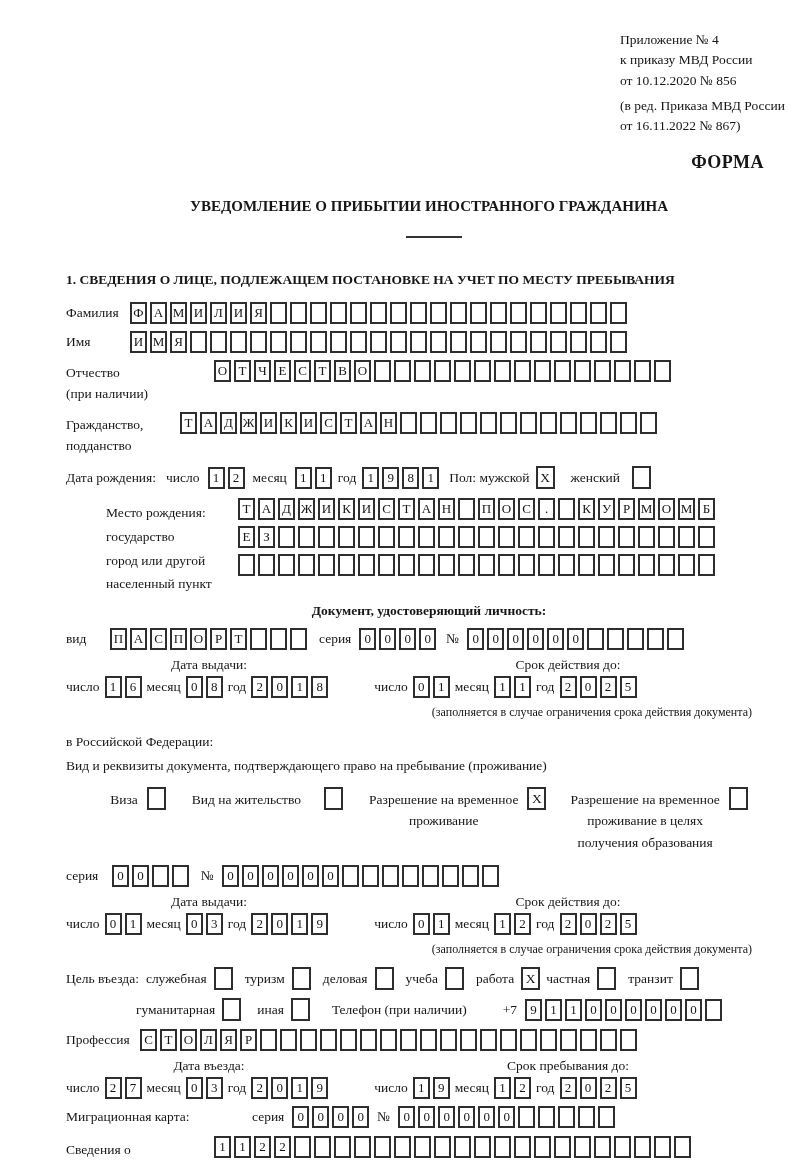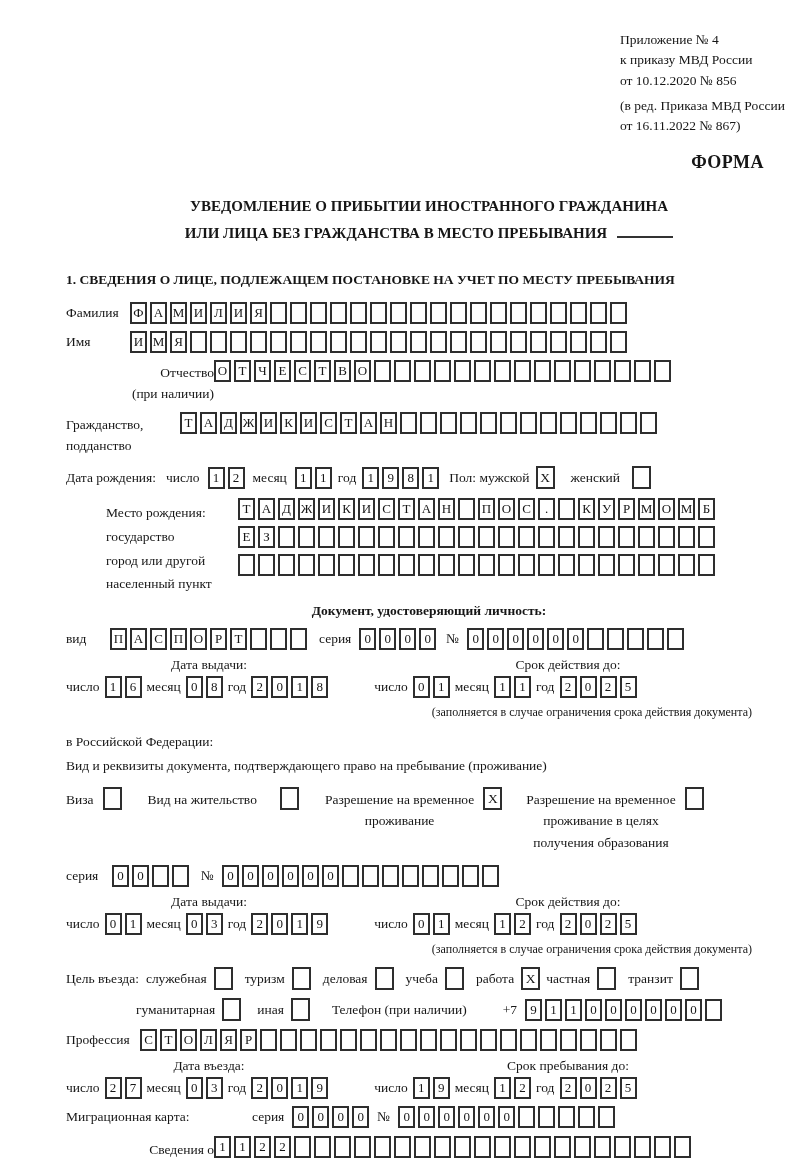--- a/index.html
+++ b/index.html
@@ -25,35 +25,35 @@
   .rowc { display:flex; align-items:center; margin-bottom:7px; }
   .lbl { padding-top:3px; }
   .lblblock { line-height:1.55; padding-top:3px; }
   .cells { display:flex; gap:3px; flex-wrap:nowrap; }
   .cell { width:17px; height:22px; border:2px solid #2e2e2e; font-size:13px; line-height:18px; text-align:center; flex:0 0 auto; overflow:hidden; }
   .checkbox { width:19px; height:23px; border:2px solid #2e2e2e; display:inline-block; text-align:center; line-height:19px; font-size:13.5px; flex:0 0 auto; }
 
   .w64 { flex:0 0 64px; }
   .w114 { flex:0 0 114px; }
   .w138 { flex:0 0 132px; }
-  .w148 { flex:0 0 148px;text-align:right; }
+  .w148 { flex:0 0 148px; }
 
   .stackrows > .cells { margin-bottom:6px; }
 
   .doc-heading { text-align:center; font-weight:bold; margin:6px 0 9px; }
 
   .dh { display:flex; margin:3px 0 3px; }
   .dh-left { flex:0 0 286px; text-align:center; }
   .dh-right { flex:0 0 300px; margin-left:66px; text-align:center; }
   .dgroup { display:flex; align-items:center; gap:5px; }
   .dgroup.right { margin-left:46px; }
   .note-right { text-align:right; font-size:12px; padding-right:40px; margin:2px 0 10px; }
 
   .intro { line-height:1.8; margin-top:2px; }
-  .opts { display:flex; align-items:flex-start; margin:8px 0 12px; }
+  .opts { display:flex; align-items:flex-start; margin:8px 0 12px;justify-content:center; }
   .opt { display:flex; align-items:flex-start; gap:9px; }
   .opt .ctr { text-align:center; line-height:1.6; padding-top:2px; }
 
   .inlineopts { display:flex; align-items:center; margin-bottom:8px; flex-wrap:nowrap; }
   .inlineopts .olabel { margin-right:7px; white-space:nowrap; }
   .inlineopts .checkbox { margin-right:12px; }
 </style>
 </head>
 <body>
 
@@ -65,21 +65,21 @@
     <div>от 10.12.2020 № 856</div>
   </div>
   <div class="edition">
     <div>(в ред. Приказа МВД России</div>
     <div>от 16.11.2022 № 867)</div>
   </div>
   <div class="forma">ФОРМА</div>
 
   <div class="title">
     <div>УВЕДОМЛЕНИЕ О ПРИБЫТИИ ИНОСТРАННОГО ГРАЖДАНИНА</div>
-    <div><span>ИЛИ ЛИЦА БЕЗ ГРАЖДАНСТВА В МЕСТО ПРЕБЫВАНИЯ</span><span class="title-underline"></span></div>
+    <div><span class="title-underline"></span></div>
   </div>
 
   <div class="sec-heading">1. СВЕДЕНИЯ О ЛИЦЕ, ПОДЛЕЖАЩЕМ ПОСТАНОВКЕ НА УЧЕТ ПО МЕСТУ ПРЕБЫВАНИЯ</div>
 
   <div class="row">
     <span class="lbl w64">Фамилия</span>
     <span class="cells">
         <span class="cell">Ф</span>
         <span class="cell">А</span>
         <span class="cell">М</span>

